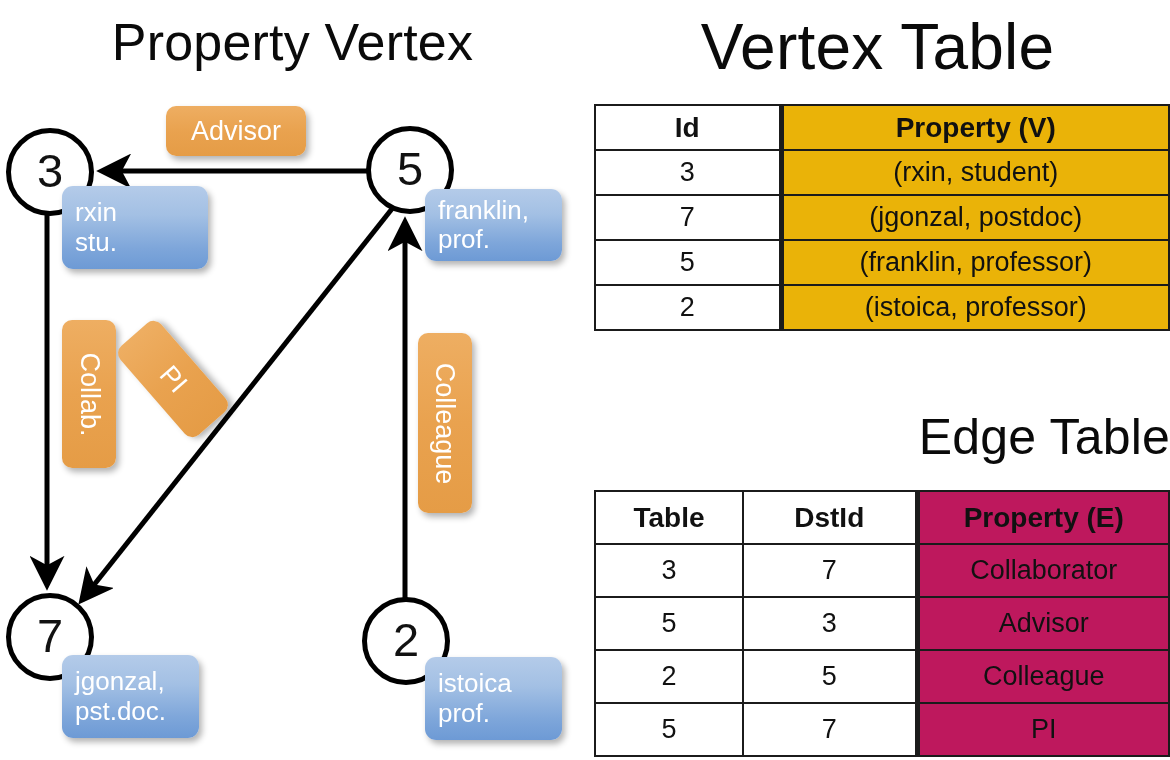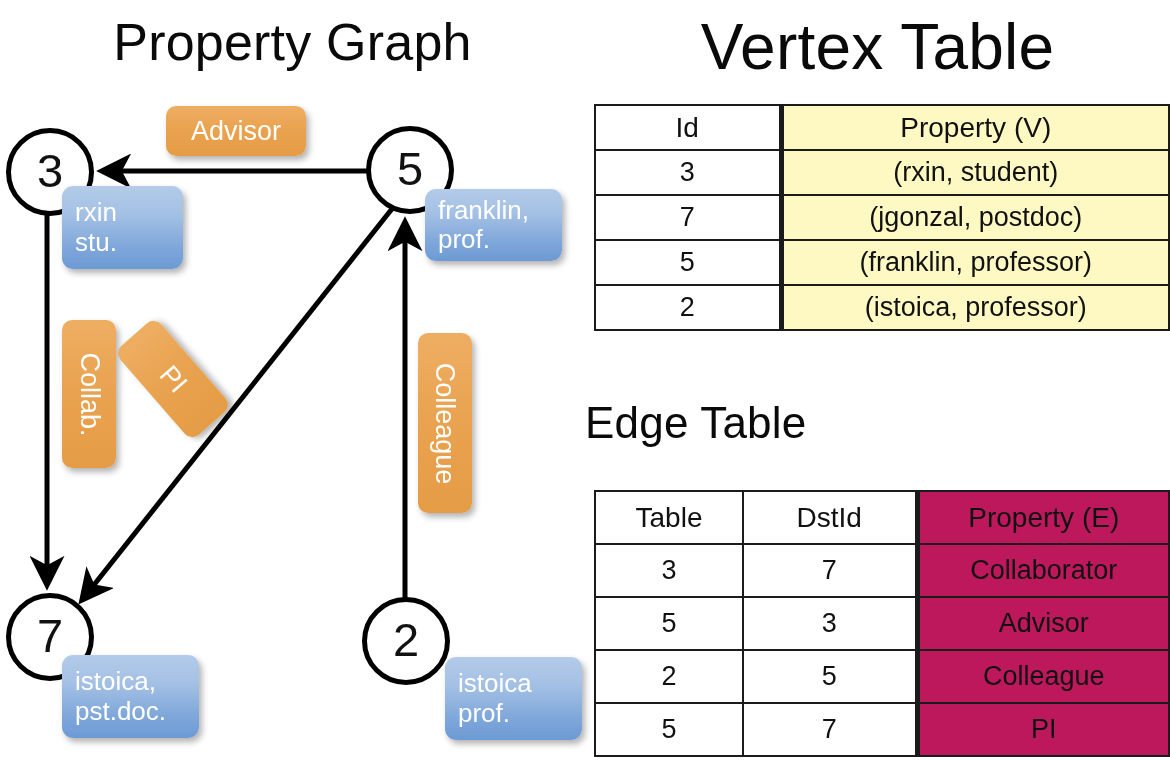--- a/index.html
+++ b/index.html
@@ -18,21 +18,21 @@
   
   .title {
     position: absolute;
     font-weight: 400;
     letter-spacing: 0.2px;
     white-space: nowrap;
     color: #0a0a0a;
   }
   #title-property-graph { left: 0; top: 12px; width: 585px; text-align: center; font-size: 52px; }
   #title-vertex-table   { left: 585px; top: 10px; width: 585px; text-align: center; font-size: 64px; }
-  #title-edge-table     { left: 585px; top: 398px; width: 585px; text-align: left; font-size: 44px; }
+  #title-edge-table     { left: 585px; top: 408px; width: 585px; text-align: right; font-size: 50px; }
 
   
   #graph-svg { position: absolute; left: 0; top: 0; width: 585px; height: 760px; }
 
   
   .node {
     position: absolute;
     border: 5px solid #000;
     border-radius: 50%;
     background: #fff;
@@ -91,40 +91,40 @@
     color: #111;
   }
   .tbl td, .tbl th {
     border: 2px solid #1b1b1b;
     text-align: center;
     font-weight: 400;
     padding: 0;
     height: 45px;
     box-sizing: border-box;
   }
-  .tbl th { font-weight: 400; font-size: 28px; }
+  .tbl th { font-weight: 700; font-size: 28px; }
   .tbl .thick-left { border-left-width: 5px; }
-  .v-prop  { background: #fef9c3; }
+  .v-prop  { background: #eab308; }
   .e-prop  { background: #be185d; }
 
   #vertex-table { left: 594px; top: 104px; width: 574px; }
   #edge-table   { left: 594px; top: 490px; width: 574px; }
   #vertex-table col.c-id   { width: 186px; }
   #vertex-table col.c-prop { width: 388px; }
   #edge-table col.c-src  { width: 148px; }
   #edge-table col.c-dst  { width: 174px; }
   #edge-table col.c-prop { width: 252px; }
   #edge-table td, #edge-table th { height: 53px; }
 </style>
 </head>
 <body>
 
 <div class="slide">
 
-  <div class="title" id="title-property-graph">Property Graph</div>
+  <div class="title" id="title-property-graph">Property Vertex</div>
   <div class="title" id="title-vertex-table">Vertex Table</div>
   <div class="title" id="title-edge-table">Edge Table</div>
 
   <svg id="graph-svg" viewBox="0 0 585 760">
     <defs>
       <marker id="arrow" viewBox="0 0 12 12" refX="10" refY="6" markerWidth="7" markerHeight="7" orient="auto-start-reverse">
         <path d="M 0 0 L 12 6 L 0 12 L 3.2 6 z" fill="#000"></path>
       </marker>
     </defs>
 
@@ -143,36 +143,36 @@
   <div class="node" style="left:366px; top:126px; width:88px; height:88px;">
     <span>5</span>
   </div>
   <div class="node" style="left:6px; top:593px; width:88px; height:88px;">
     <span>7</span>
   </div>
   <div class="node" style="left:362px; top:597px; width:88px; height:88px;">
     <span>2</span>
   </div>
 
-  <div class="prop-box" style="left:62px; top:186px; width:121px; height:83px;">
+  <div class="prop-box" style="left:62px; top:186px; width:146px; height:83px;">
     <div>rxin</div>
     <div>stu.</div>
   </div>
 
   <div class="prop-box" style="left:425px; top:189px; width:137px; height:72px;">
     <div>franklin,</div>
     <div>prof.</div>
   </div>
 
   <div class="prop-box" style="left:62px; top:655px; width:137px; height:83px;">
-    <div>istoica,</div>
+    <div>jgonzal,</div>
     <div>pst.doc.</div>
   </div>
 
-  <div class="prop-box" style="left:445px; top:657px; width:137px; height:83px;">
+  <div class="prop-box" style="left:425px; top:657px; width:137px; height:83px;">
     <div>istoica</div>
     <div>prof.</div>
   </div>
 
   <div class="edge-label" style="left:166px; top:106px; width:140px; height:50px;">
     <span class="lbl">Advisor</span>
   </div>
 
   <div class="edge-label vert" style="left:62px; top:320px; width:54px; height:148px;">
     <span class="lbl">Collab.</span>

